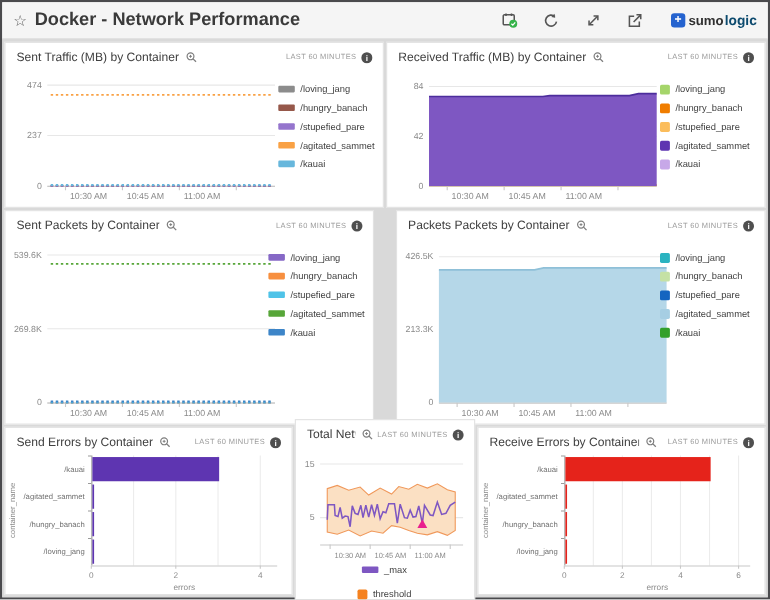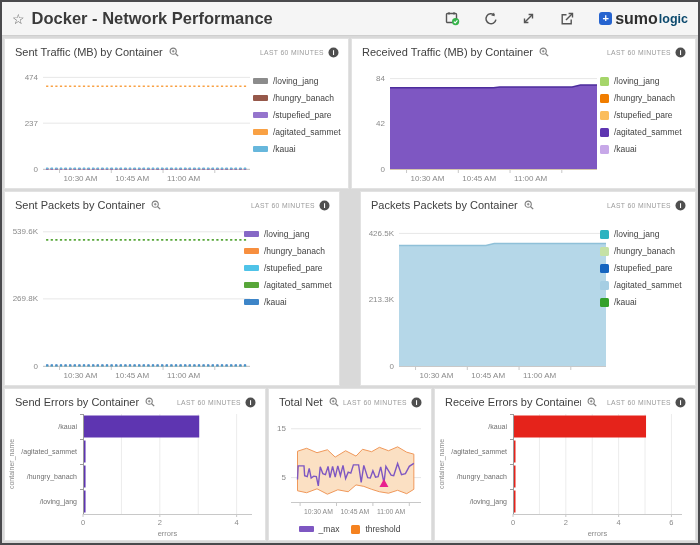--- a/index.html
+++ b/index.html
@@ -5,42 +5,42 @@
   html,body{margin:0;padding:0;background:#ffffff;font-family:"Liberation Sans",sans-serif;}
   .frame{width:700px;height:545px;box-sizing:border-box;border:2px solid #4a4a4d;background:#d9d9d9;display:flex;flex-direction:column;}
   
   .topbar{flex:0 0 33px;background:#f5f5f5;border-bottom:1px solid #cfcfcf;display:flex;align-items:center;padding:0 10px;gap:7px;}
   .star{font-size:14px;color:#5a5a5a;line-height:1;cursor:pointer;}
   .dash-title{font-size:16.5px;font-weight:bold;color:#3a3a3a;white-space:nowrap;}
   .tb-spacer{flex:1;}
   .tb-icon{width:15px;height:15px;display:inline-flex;align-items:center;justify-content:center;margin:0 8px;cursor:pointer;}
   .logo{display:flex;align-items:center;gap:3px;margin-left:10px;}
   .logo-sq{width:13px;height:13px;background:#2563cf;border-radius:3px;color:#fff;font-size:11px;font-weight:bold;display:flex;align-items:center;justify-content:center;line-height:1;}
-  .logo-sumo{font-size:16px;font-weight:bold;color:#2f2f2f;}
+  .logo-sumo{font-size:12px;font-weight:bold;color:#2f2f2f;}
   .logo-logic{font-size:12.5px;font-weight:bold;color:#0c4a6e;margin-left:-2px;}
   
   .dash{flex:1;display:flex;flex-direction:column;gap:2px;padding:2px;background:#d9d9d9;min-height:0;}
   .row{display:flex;gap:2px;min-height:0;}
   .row1{flex:0 0 151px;}
   .row2{flex:0 0 195px;gap:20px;}
   .row3{flex:1;align-items:center;}
   .panel{background:#fff;border:1px solid #e2e2e2;box-sizing:border-box;display:flex;flex-direction:column;min-width:0;flex:1;}
   .row3 .p-side{flex:0 0 262px;}
   .panel-head{display:flex;align-items:center;padding:7px 9px 2px 10px;gap:4px;flex:0 0 auto;min-width:0;}
   .p-title{font-size:11px;font-weight:normal;color:#404040;white-space:nowrap;overflow:hidden;}
   .zoom-icon{flex:0 0 auto;display:inline-flex;cursor:pointer;margin-left:2px;}
   .spacer{flex:1;min-width:2px;}
   .time-range{font-size:6.8px;color:#9b9b9b;letter-spacing:.35px;white-space:nowrap;cursor:pointer;}
   .info-icon{flex:0 0 auto;display:inline-flex;cursor:pointer;}
   .panel-body{flex:1;display:flex;min-height:0;padding:1px 3px 2px 2px;}
   .panel-body.vert{flex-direction:column;}
   .chart{flex:1;min-width:0;min-height:0;}
   .chart svg{display:block;}
   .legend{flex:0 0 92px;display:flex;flex-direction:column;gap:7px;padding-top:15px;}
-  .legend-h{flex:0 0 18px;flex-direction:row;justify-content:center;align-items:center;gap:12px;padding-top:0;}
+  .legend-h{flex:0 0 18px;flex-direction:column;justify-content:center;align-items:center;gap:12px;padding-top:0;}
   .lg-item{display:flex;align-items:center;gap:5px;cursor:pointer;}
   .lg-mk.dash{width:11px;height:2.5px;border-radius:1px;flex:0 0 auto;}
   .lg-mk.sq{width:9px;height:9px;border-radius:1.5px;flex:0 0 auto;}
   .lg-lb{font-size:8.5px;color:#3f3f3f;white-space:nowrap;}
   svg text{font-family:"Liberation Sans",sans-serif;}
 </style>
 </head>
 <body>
 
 <div class="frame">

